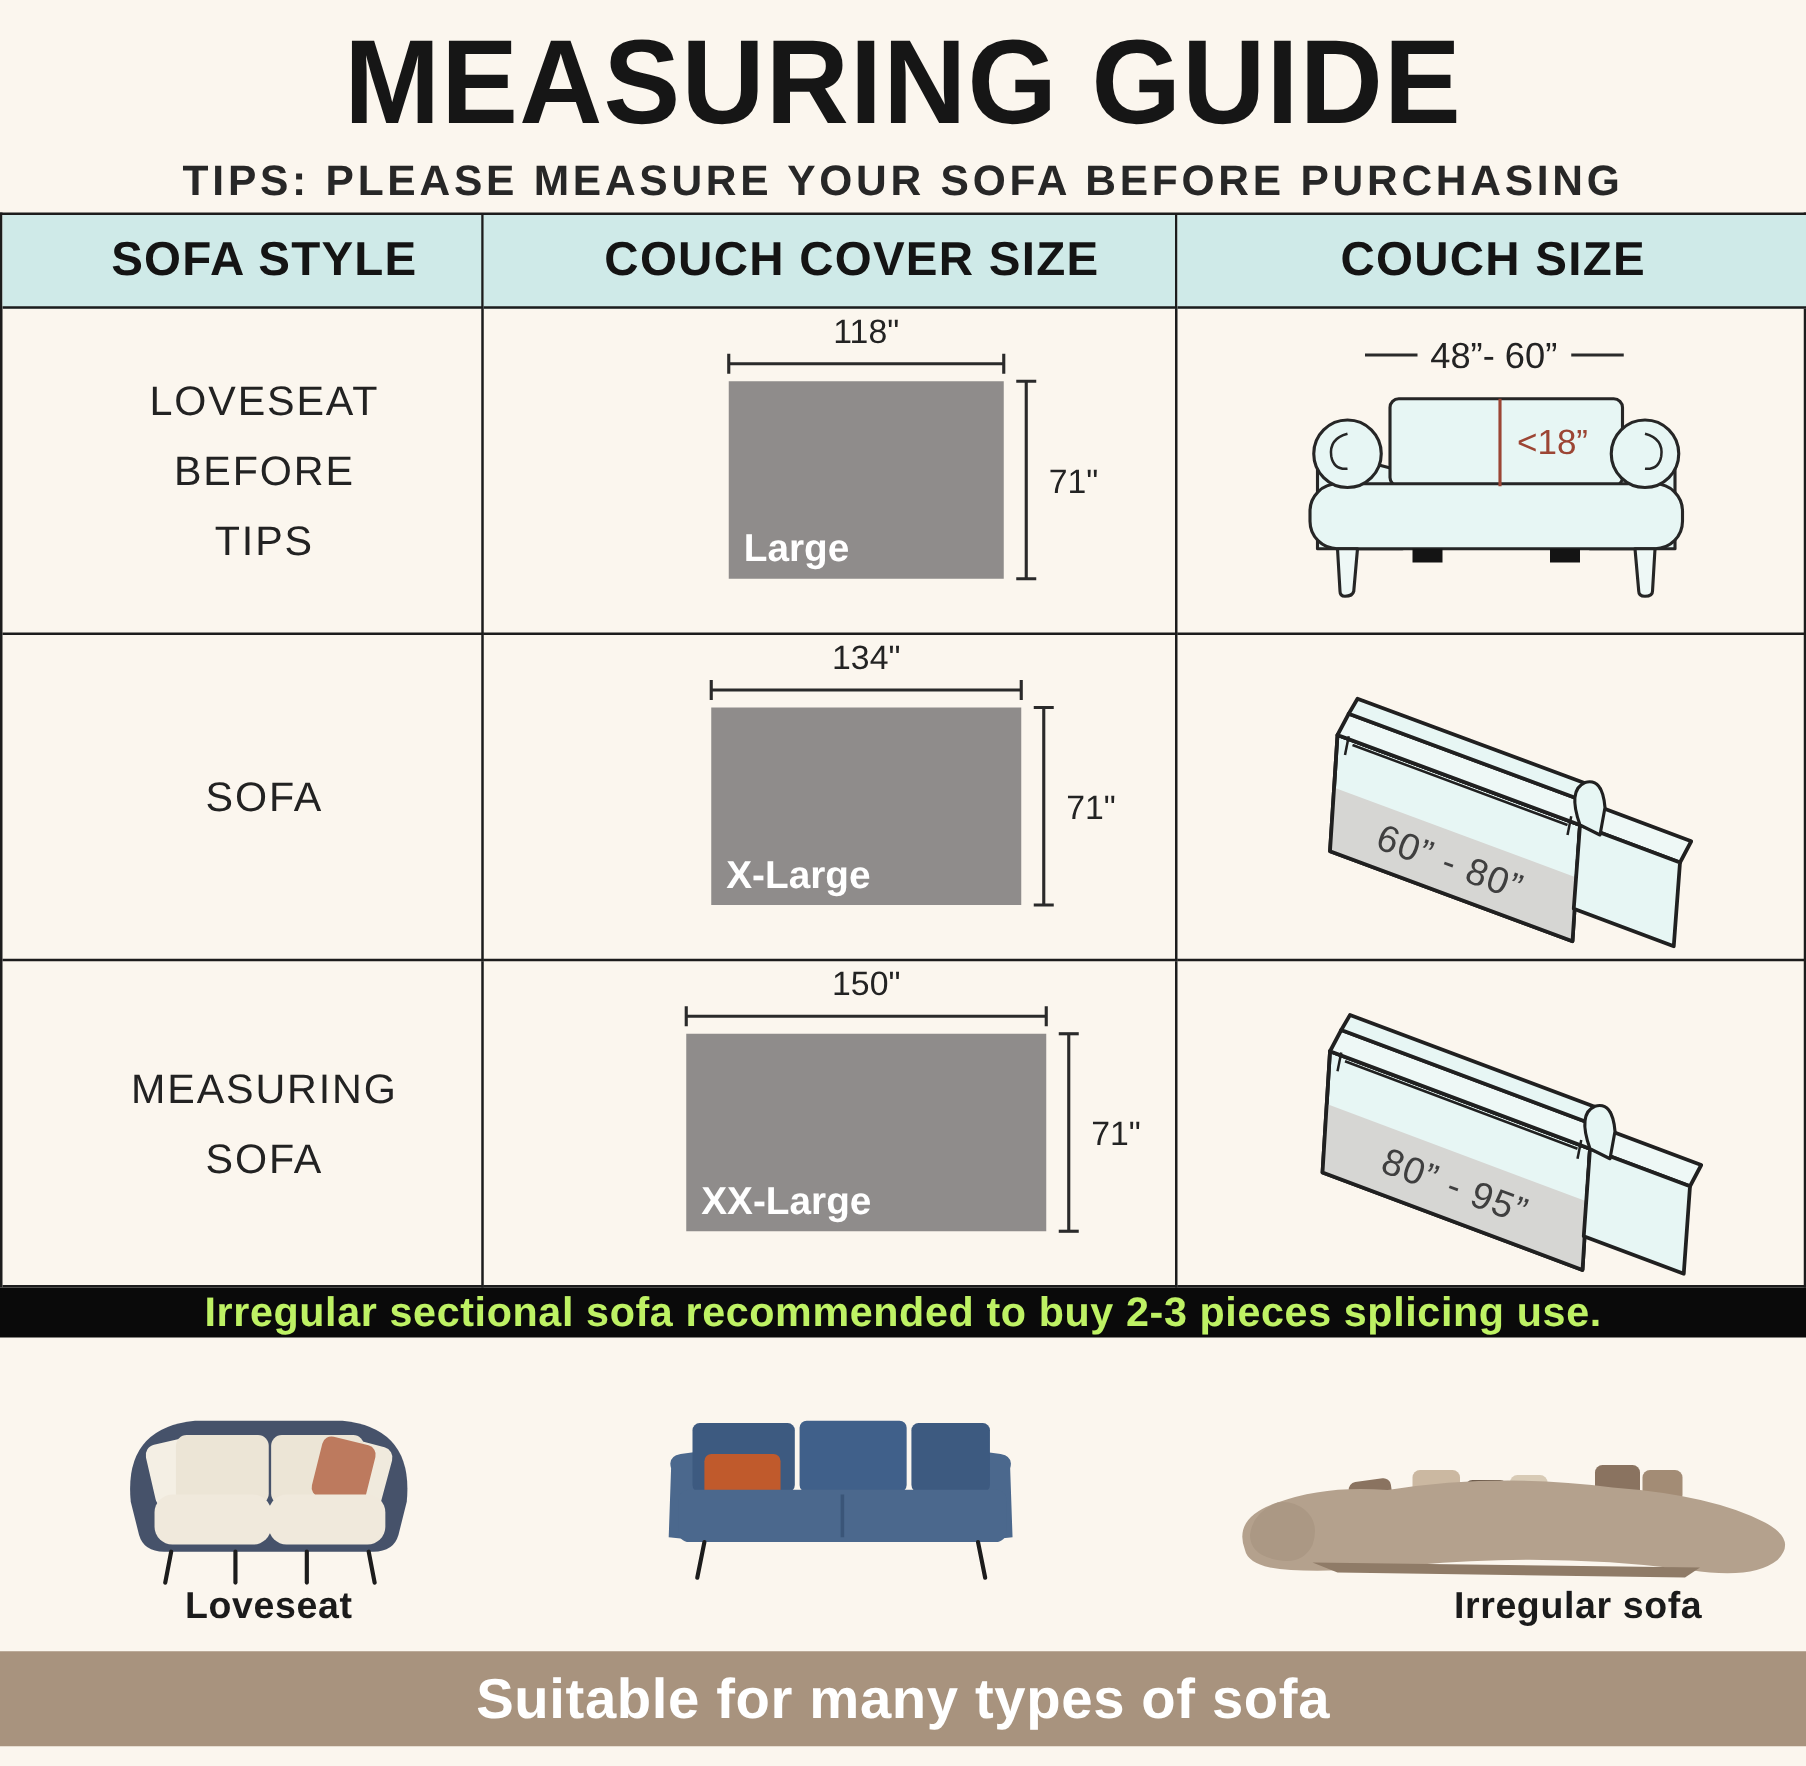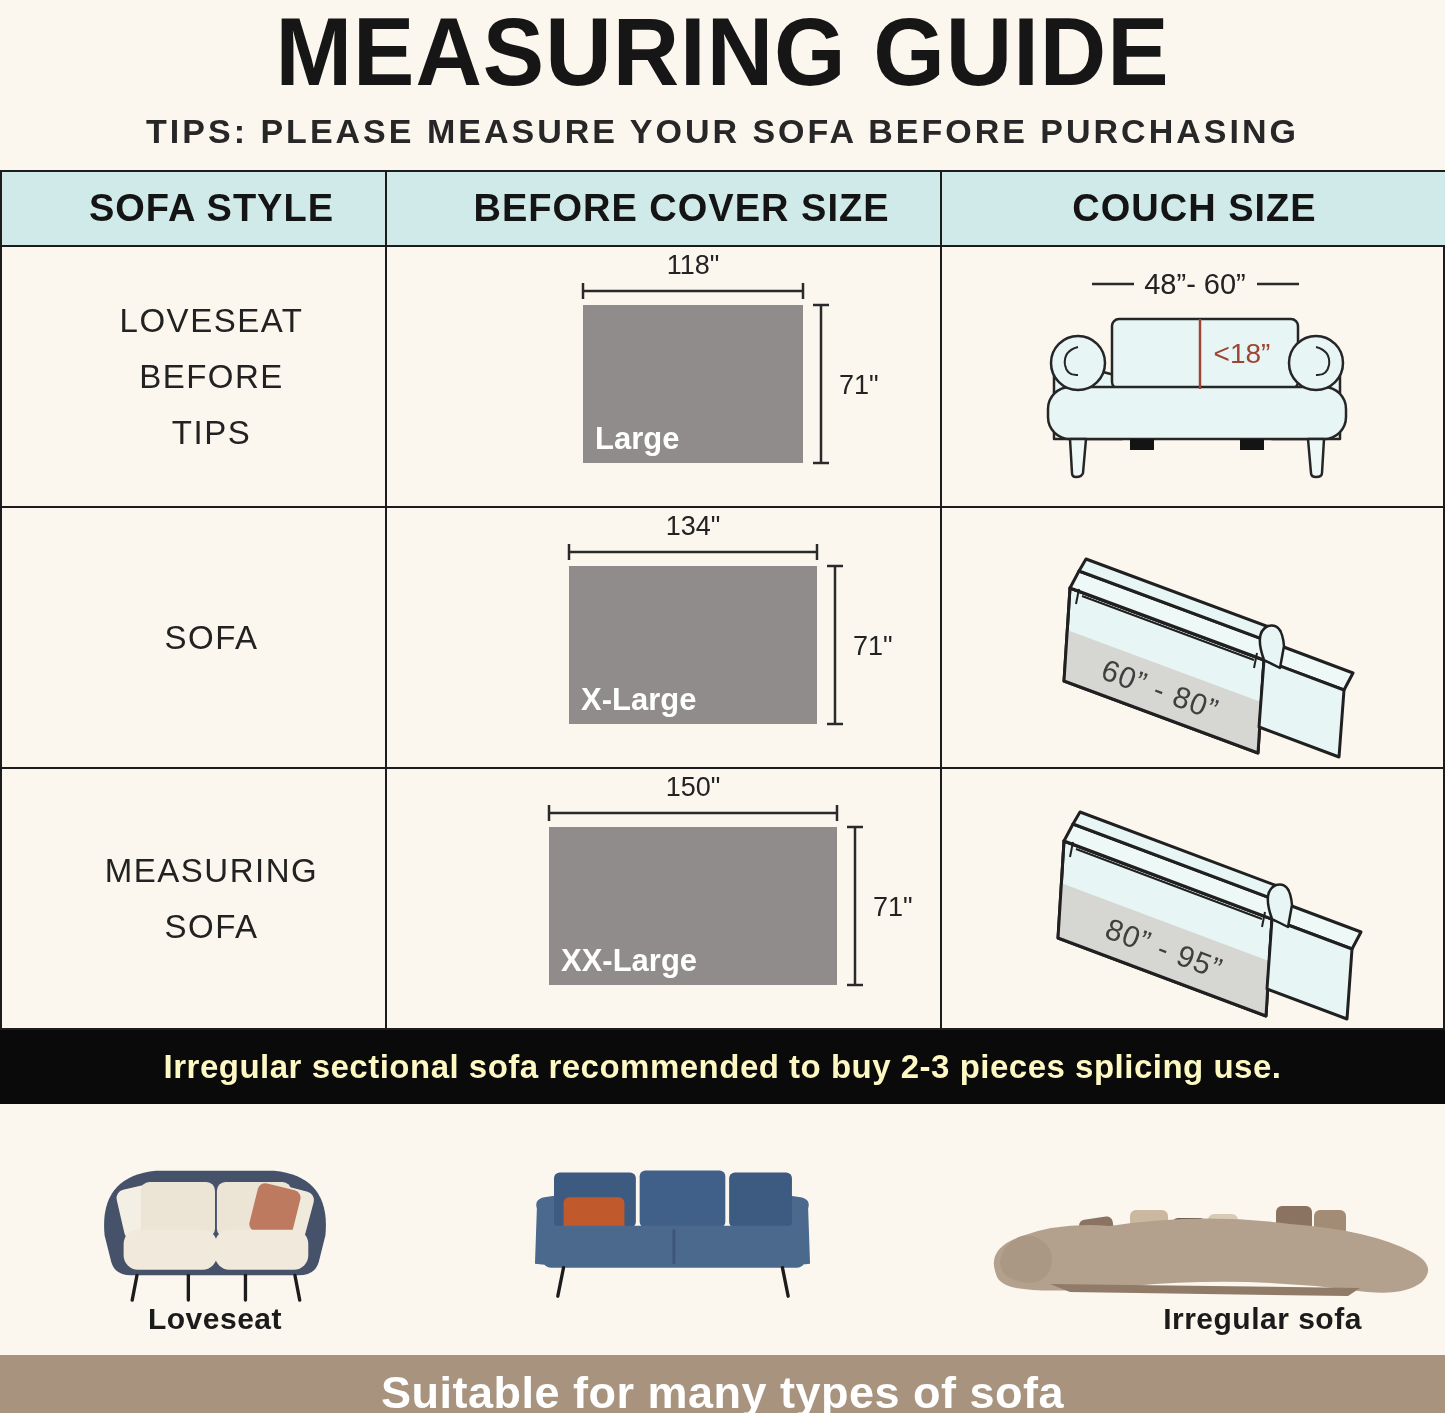--- a/index.html
+++ b/index.html
@@ -7,21 +7,21 @@
   body {
     height:1413px;
     background:#fbf6ee;
     font-family:"Liberation Sans", sans-serif;
     color:#242424;
     overflow:hidden;
     position:relative;
   }
 
   
-  .hdr { height:170px; text-align:center; padding-top:4px; }
+  .hdr { height:170px; text-align:center; padding-top:18px; }
   .hdr h1 {
     font-size:92px; font-weight:bold; letter-spacing:1px;
     color:#161616; line-height:1.02;
     transform:scaleY(1.04); transform-origin:top center;
   }
   .hdr p {
     font-size:34px; letter-spacing:3px; margin-top:14px; color:#272727;font-weight:bold;
   }
 
   
@@ -44,21 +44,21 @@
   .vline { border-right:2px solid #1c1c1c;padding-left:36px; }
   .style-cell {
     display:flex; flex-direction:column; align-items:center; justify-content:center;
     font-size:33px; letter-spacing:1.5px; color:#222; text-align:center;
   }
   .style-cell span { line-height:56px; }
   svg text { font-family:"Liberation Sans", sans-serif; }
 
   
   .banner {
-    height:74px; background:#0a0a0a; color:#fef9c3;
+    height:40px; background:#0a0a0a; color:#bef264;
     display:flex; align-items:center; justify-content:center;
     font-size:33px; font-weight:bold; letter-spacing:.5px;
   }
 
   
   .gallery { height:251px; position:relative; }
   .gallery .fig { position:absolute; }
   .g-label {
     position:absolute; top:198px; font-size:30px; font-weight:bold;
     color:#1b1b1b; text-align:center; letter-spacing:.5px;
@@ -80,21 +80,21 @@
 <div>
 
   <div class="hdr">
     <h1>MEASURING GUIDE</h1>
     <p>TIPS: PLEASE MEASURE YOUR SOFA BEFORE PURCHASING</p>
   </div>
 
   <div class="size-table">
 
     <div class="th vline">SOFA STYLE</div>
-    <div class="th vline">BEFORE COVER SIZE</div>
+    <div class="th vline">COUCH COVER SIZE</div>
     <div class="th">COUCH SIZE</div>
 
     <div class="cell vline style-cell">
       <span>LOVESEAT</span>
       <span>BEFORE</span>
       <span>TIPS</span>
     </div>
     <div class="cell vline">
       <svg width="553" height="259" viewBox="0 0 553 259">
         <g stroke="#2a2a2a" stroke-width="2.5">

